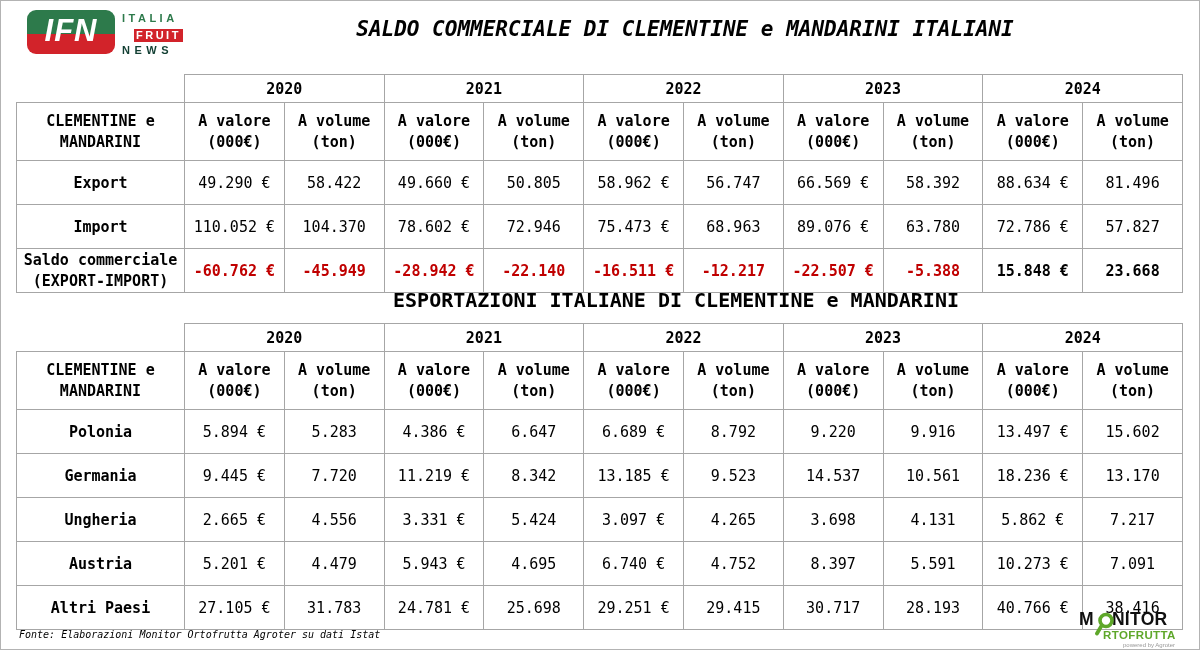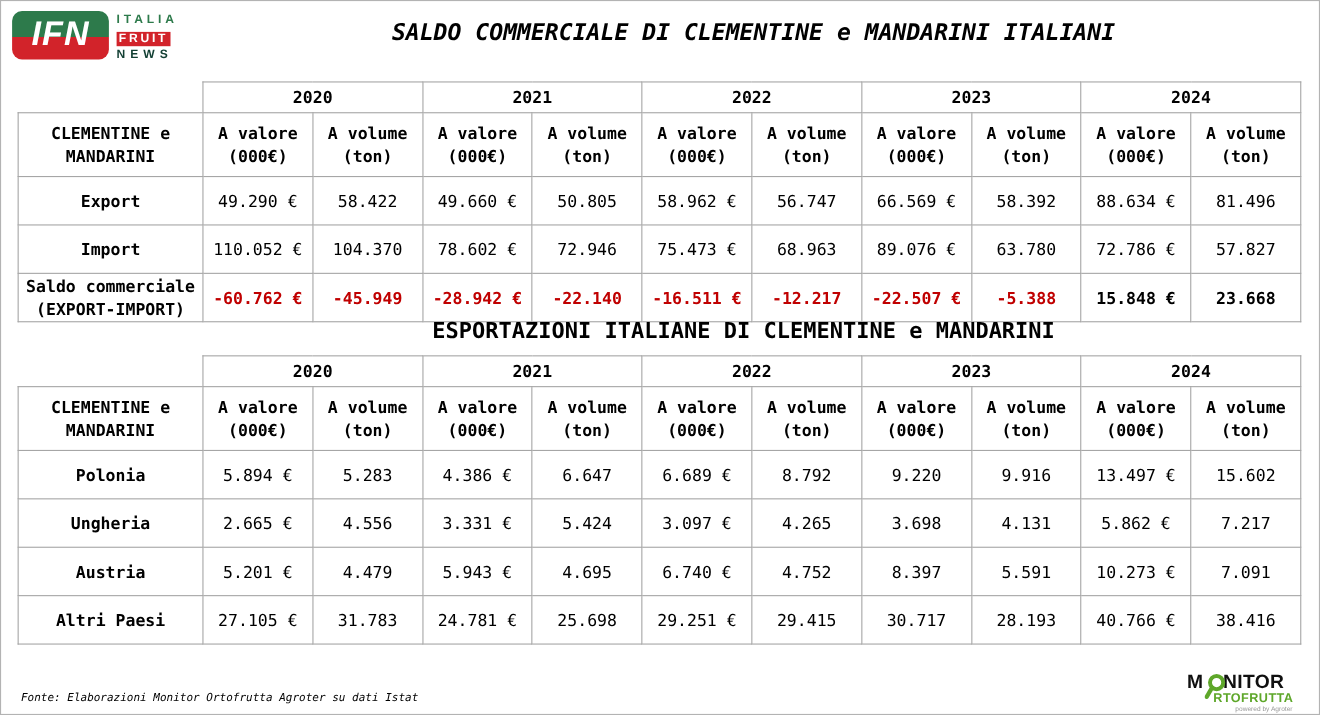--- a/index.html
+++ b/index.html
@@ -1,29 +1,29 @@
 <!DOCTYPE html>
 <html><head>
 <meta charset="utf-8">
 <style>
   * { margin:0; padding:0; box-sizing:border-box; }
   html,body { width:1200px; height:650px; background:#fff; }
   body { font-family:"DejaVu Sans Mono", monospace; color:#000; position:relative; }
   .canvas { position:absolute; left:0; top:0; width:1200px; height:650px; background:#fff; border:1px solid #b3b3b3; overflow:hidden; }
 
   
-  .ifn { position:absolute; left:10px; top:9px; display:flex; align-items:flex-start; }
+  .ifn { position:absolute; left:26px; top:9px; display:flex; align-items:flex-start; }
   .ifn-badge { width:88px; height:44px; border-radius:9px;
     background:linear-gradient(180deg,#2d7a4b 0,#2d7a4b 54%,#d2232a 54%,#d2232a 100%);
     display:flex; align-items:center; justify-content:center; }
   .ifn-badge span { color:#fff; font-family:"Liberation Sans",sans-serif; font-weight:bold;
     font-style:italic; font-size:31px; letter-spacing:1px; transform:translateY(-1px); }
   .ifn-words { margin-left:7px; font-family:"Liberation Sans",sans-serif; font-weight:bold; padding-top:1px; }
   .ifn-w1 { display:block; color:#2d7a4b; font-size:11px; letter-spacing:3.5px; line-height:14px; }
-  .ifn-w2 { display:inline-block; background:#d2232a; color:#fff; font-size:11px; letter-spacing:2.5px; line-height:13px; padding:0 2px; }
+  .ifn-w2 { display:inline-block; background:#d2232a; color:#fff; font-size:11px; letter-spacing:2.5px; line-height:13px; padding:0 2px;margin-left:12px; }
   .ifn-w3 { display:block; color:#123f33; font-size:11px; letter-spacing:4.5px; line-height:15px; }
 
   
   .titles { position:absolute; left:170px; right:0; top:15px; text-align:center; font-weight:bold; }
   .title1 { font-size:21px; line-height:26px;font-style:italic; }
   .title2 { font-size:20px; line-height:27px; }
   .title3 { position:absolute; left:170px; right:18px; top:287px; text-align:center; font-size:20px; font-weight:bold; }
 
   
   .dt { position:absolute; left:15px; border-collapse:collapse; table-layout:fixed; width:1167px; font-size:15px; }
@@ -261,20 +261,33 @@
         <td>5.894 €</td>
         <td>5.283</td>
         <td>4.386 €</td>
         <td>6.647</td>
         <td>6.689 €</td>
         <td>8.792</td>
         <td>9.220</td>
         <td>9.916</td>
         <td>13.497 €</td>
         <td>15.602</td>
+      </tr>
+      <tr class="data">
+        <td class="lbl">Germania</td>
+        <td>9.445 €</td>
+        <td>7.720</td>
+        <td>11.219 €</td>
+        <td>8.342</td>
+        <td>13.185 €</td>
+        <td>9.523</td>
+        <td>14.537</td>
+        <td>10.561</td>
+        <td>18.236 €</td>
+        <td>13.170</td>
       </tr>
       <tr class="data">
         <td class="lbl">Ungheria</td>
         <td>2.665 €</td>
         <td>4.556</td>
         <td>3.331 €</td>
         <td>5.424</td>
         <td>3.097 €</td>
         <td>4.265</td>
         <td>3.698</td>

